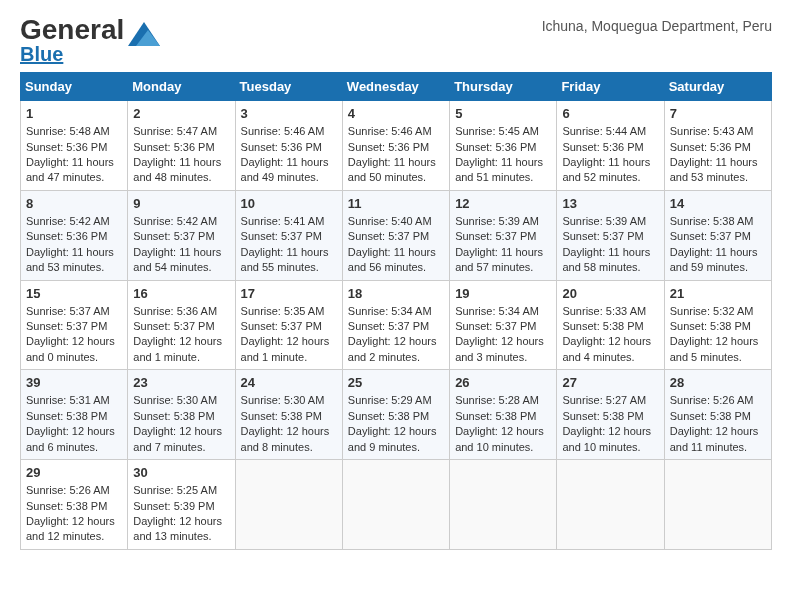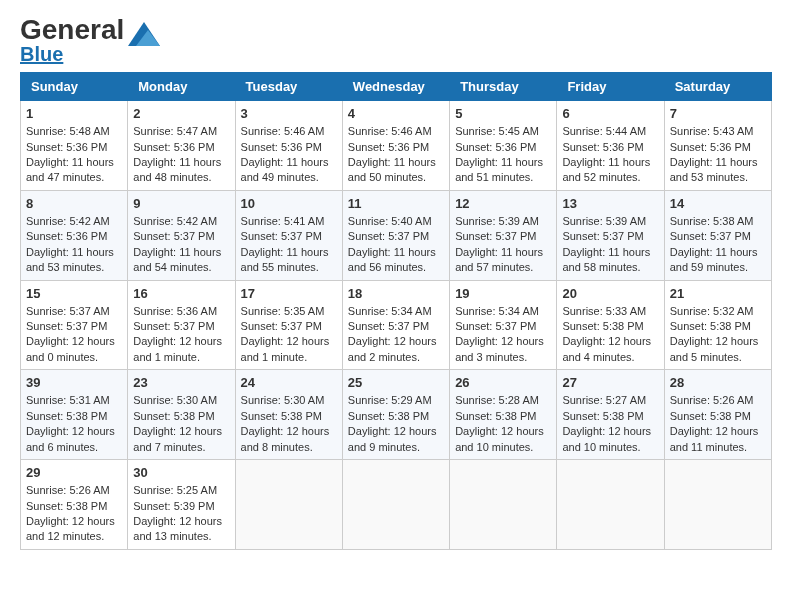--- a/index.html
+++ b/index.html
@@ -33,21 +33,21 @@
     .calendar {
       width: 100%;
       border-collapse: collapse;
       border: 1px solid #ccc;
       font-size: 11px;
     }
     .calendar thead th {
       background: #1a6faf;
       color: #fff;
       text-align: left;
-      padding: 6px 10px;
+      padding: 6px 4px;
       font-size: 13px;
       font-weight: bold;
       border: 1px solid #1a6faf;
     }
     .calendar tbody td {
       border: 1px solid #ccc;
       vertical-align: top;
       padding: 4px 5px;
       width: 14.28%;
       min-height: 70px;
@@ -109,20 +109,21 @@
       <span class="logo-blue">Blue</span>
     </div>
     <div class="logo-svg">
       <svg width="32" height="24" viewBox="0 0 32 24">
         <polygon points="0,24 16,0 32,24" fill="#1a6faf"></polygon>
         <polygon points="8,24 20,8 32,24" fill="#4a9fd4"></polygon>
       </svg>
     </div>
   </div>
   <div class="title-area">
+    <div class="subtitle">Ichuna, Moquegua Department, Peru</div>
   </div>
 </div>
 
 <table class="calendar">
   <thead>
     <tr>
     <th>Sunday</th>
         <th>Monday</th>
         <th>Tuesday</th>
         <th>Wednesday</th>

